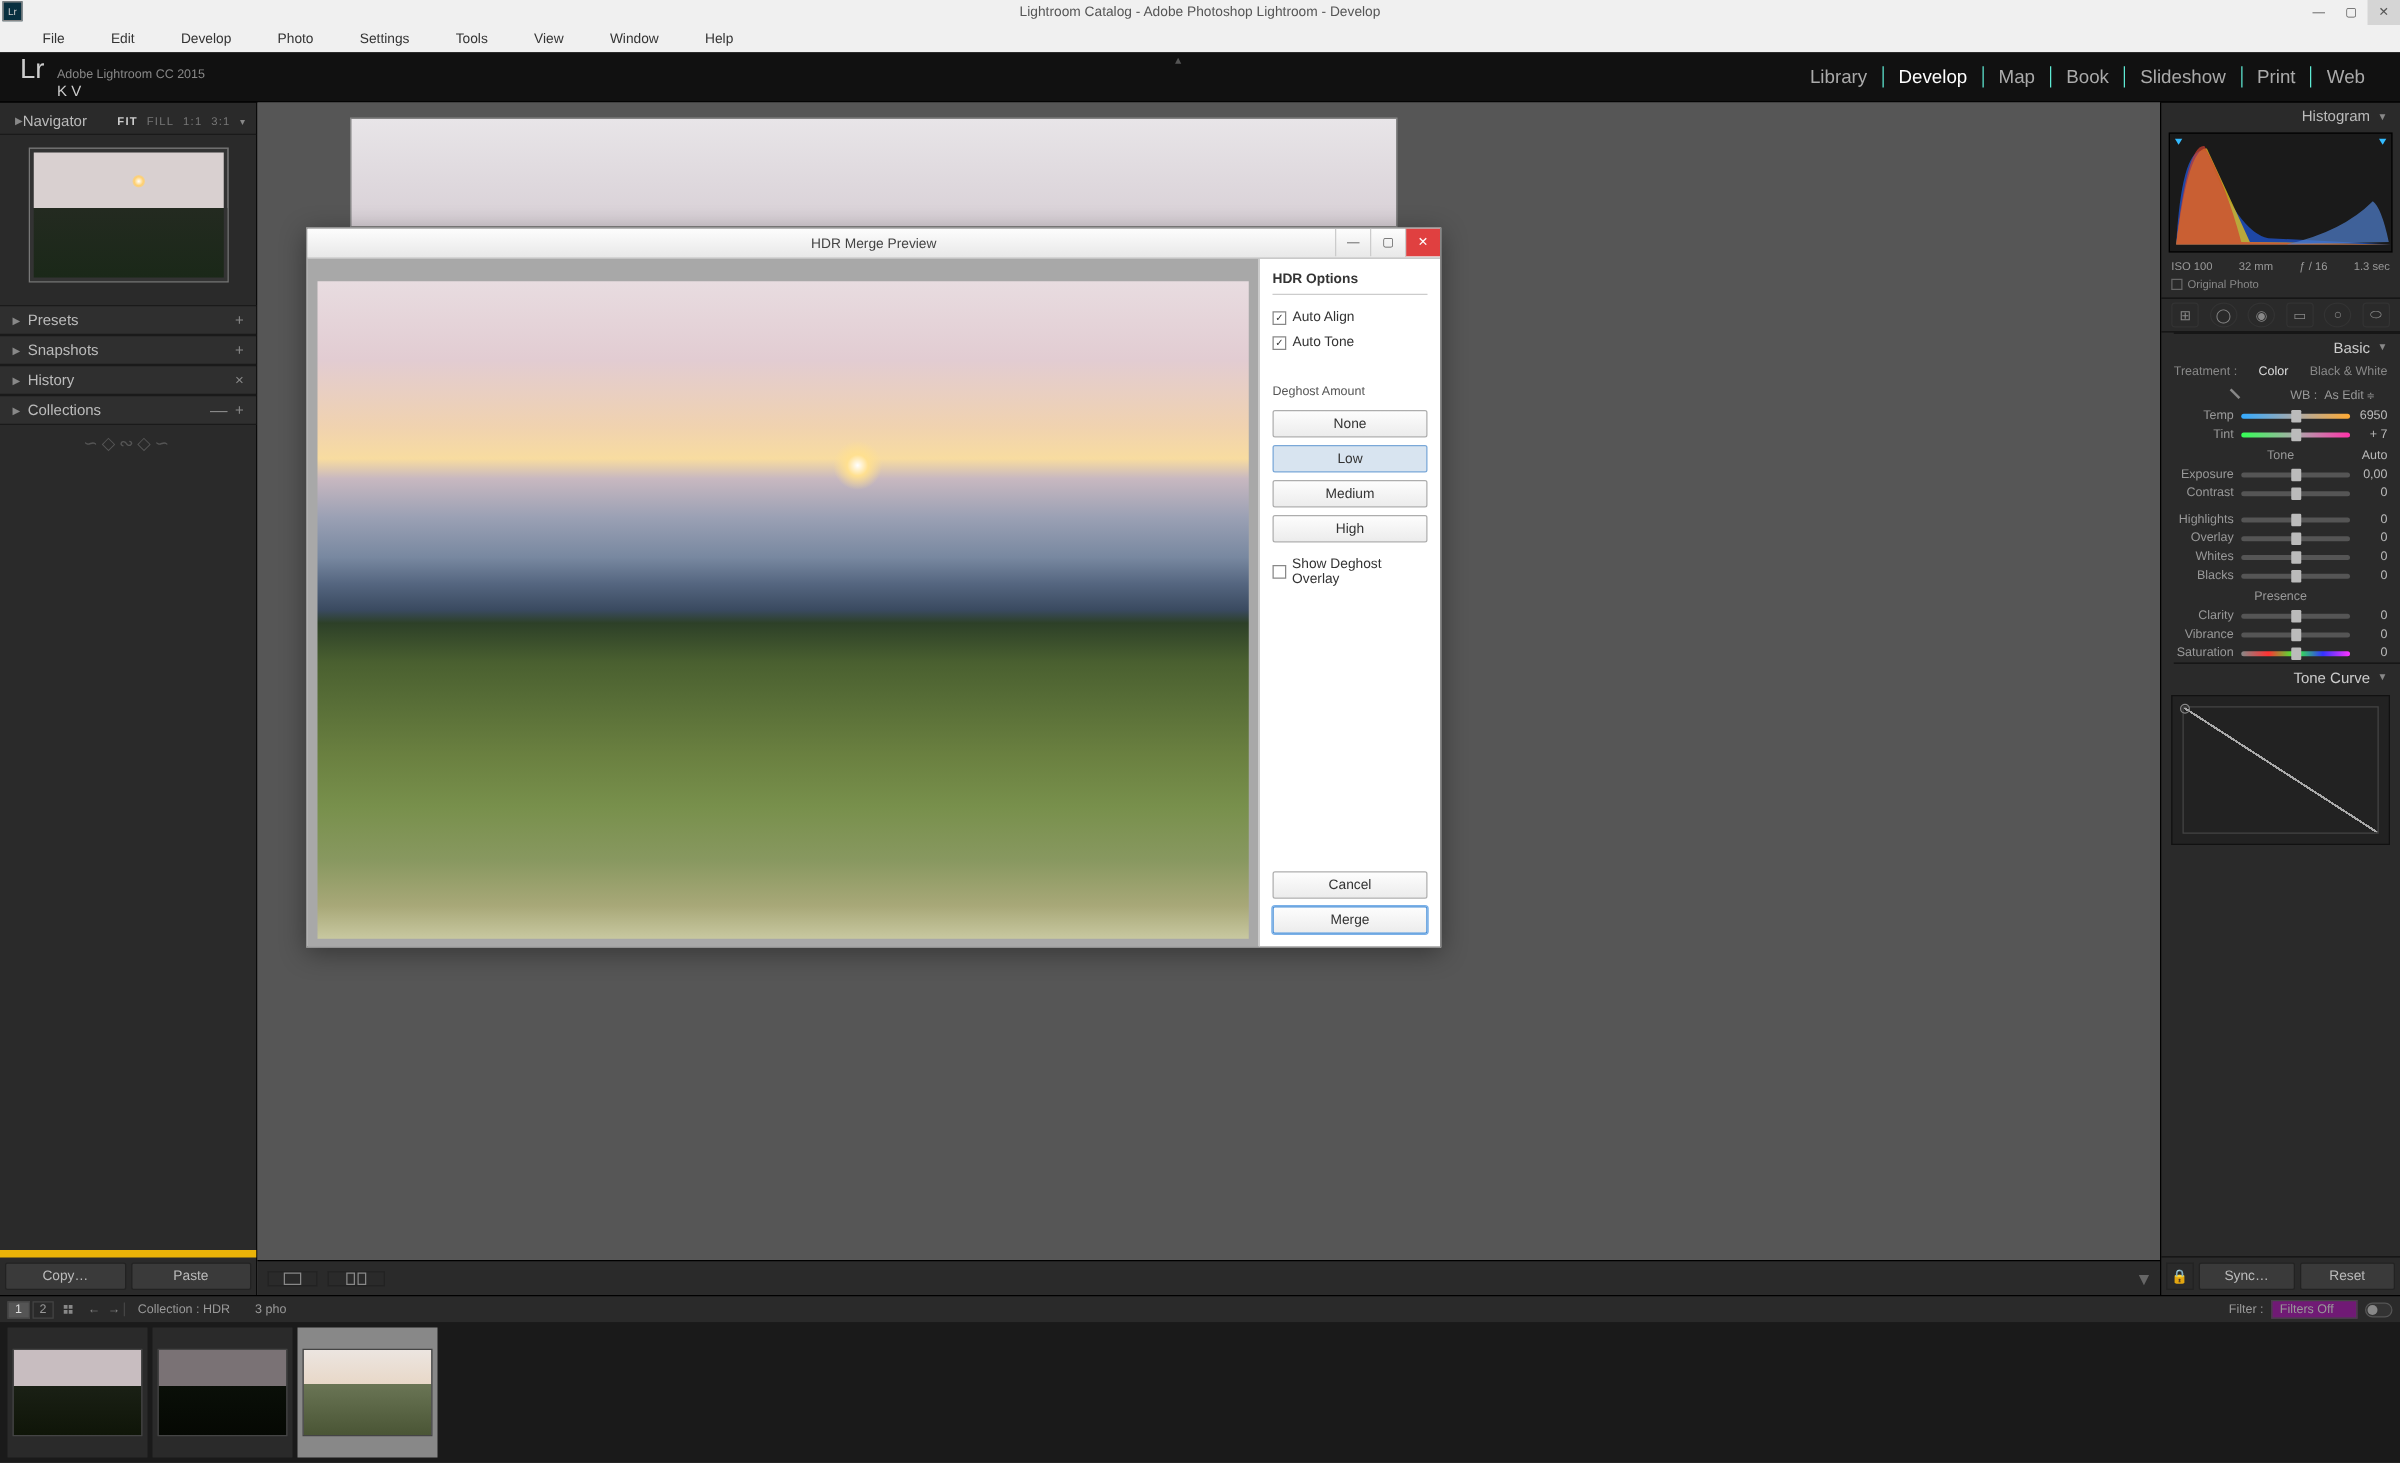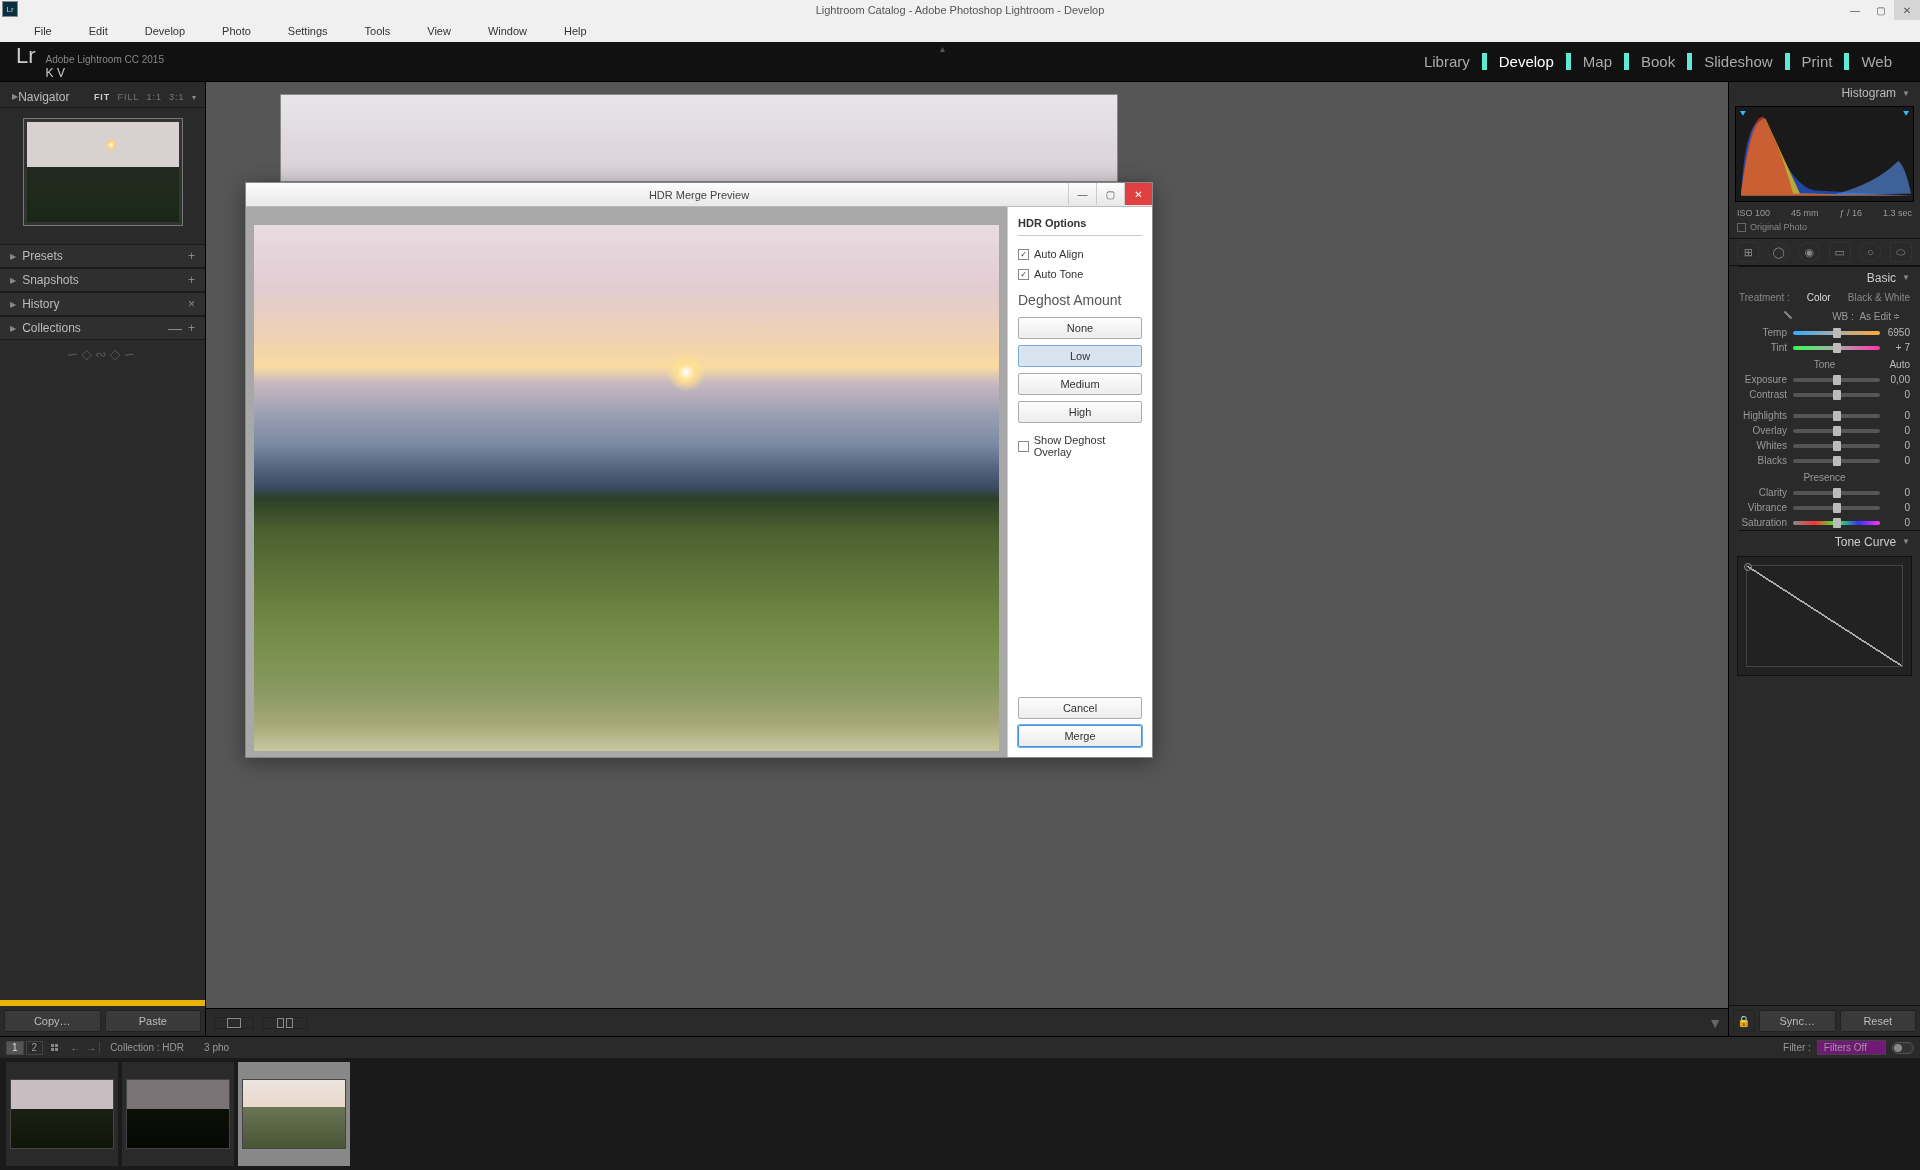--- a/index.html
+++ b/index.html
@@ -18,21 +18,21 @@
 
 
 .app { position:absolute; top:42px; left:0; right:0; bottom:0; background:#111; display:flex; flex-direction:column; }
 
 
 .header { height:40px; background:#111; display:flex; align-items:center; justify-content:space-between; padding:0 16px; color:#888; border-bottom:1px solid #000; position:relative; }
 .logo { display:flex; align-items:baseline; gap:10px; }
 .logo .lr { font-size:22px; color:#ccc; font-weight:300; }
 .id { font-size:10px; color:#888; line-height:1.2; }
 .modules { display:flex; gap:0; font-size:15px; color:#aaa; align-items:center; }
-.modules span { padding:0 12px; border-right:5px solid #5eead4; }
+.modules span { padding:0 12px; border-right:1px solid #5eead4; }
 .modules span:last-child{ border-right:none;}
 .modules .active { color:#fff; font-weight:500; }
 .header-tab { position:absolute; left:50%; top:-4px; transform:translateX(-50%); width:40px; height:6px; }
 .header-tab::before{content:"▴"; color:#555; font-size:10px;}
 
 
 .cols { flex:1; display:flex; min-height:0; }
 .leftpanel { width:206px; background:#2a2a2a; border-right:1px solid #000; display:flex; flex-direction:column; padding-top:4px; }
 .center { flex:1; background:#565656; position:relative; display:flex; flex-direction:column;}
 .rightpanel { width:192px; background:#2a2a2a; border-left:1px solid #000; display:flex; flex-direction:column; }
@@ -126,21 +126,21 @@
       #c8b8c0 30%, #9aa0b4 36%, #7888a0 42%,
       #556680 46%, #3a4a60 50%,
       #2d4028 52%, #4a6030 58%, #5a7038 65%, #6a8040 72%,
       #78904c 80%, #889860 88%, #a8a878 95%, #c8c8a0 100%);
   position:relative;
 }
 .opt-panel{ width:145px; background:#fff; border-left:1px solid #ccc; padding:10px; font-size:11px; color:#333; display:flex; flex-direction:column;}
 .opt-panel h4{font-size:11px; font-weight:600; border-bottom:1px solid #ccc; padding-bottom:6px; margin-bottom:8px;}
 .ck{display:flex;align-items:center;gap:5px;margin:4px 0;}
 .ck .box{width:11px;height:11px;border:1px solid #888;background:#fff;font-size:8px;display:flex;align-items:center;justify-content:center;color:#333;}
-.opt-label{margin:8px 0 6px;font-size:14px;color:#555;}
+.opt-label{margin:24px 0 6px;font-size:10px;color:#555;}
 .deghost-btn{height:22px;border:1px solid #adadad;background:linear-gradient(#fdfdfd,#ececec);margin:3px 0;display:flex;align-items:center;justify-content:center;font-size:11px;border-radius:2px;}
 .deghost-btn.sel{background:#d8e4f0;border-color:#7aa8d8;}
 .dlg-btns{margin-top:auto;display:flex;flex-direction:column;gap:6px;}
 .dlg-btn{height:22px;border:1px solid #adadad;background:linear-gradient(#fdfdfd,#ececec);display:flex;align-items:center;justify-content:center;font-size:11px;border-radius:2px;}
 .dlg-btn.primary{border-color:#4a90d8; box-shadow:0 0 0 1px #7ab0e8;}
 
 
 .rp-btnrow{display:flex;gap:4px;padding:4px;border-top:1px solid #111;}
 .lockbox{width:22px;height:22px;background:#2a2a2a;border:1px solid #222;display:flex;align-items:center;justify-content:center;color:#888;font-size:11px;}
 
@@ -265,21 +265,21 @@
           <path d="M5,90 Q10,5 30,15 Q55,80 80,85 L180,90 Z" fill="#2050c0" opacity="0.85"></path>
           <path d="M5,90 Q15,10 30,12 Q50,55 65,88 L180,90 Z" fill="#e0c020" opacity="0.8"></path>
           <path d="M5,90 Q14,8 28,10 Q45,40 58,88 L180,90 Z" fill="#d04030" opacity="0.7"></path>
           <path d="M95,90 Q140,80 165,55 Q172,60 178,88 Z" fill="#5080d0" opacity="0.7"></path>
           <polygon points="4,4 10,4 7,9" fill="#3bf"></polygon>
           <polygon points="170,4 176,4 173,9" fill="#3bf"></polygon>
         </svg>
       </div>
       <div class="histo-meta">
         <span>ISO 100</span>
-          <span>45 mm</span>
+          <span>32 mm</span>
           <span>ƒ / 16</span>
           <span>1.3 sec</span>
       </div>
       <div class="orig-photo">
           <div class="cb"></div>
           <span>Original Photo</span>
         </div>
       <div class="tool-strip">
         <div class="tool">⊞</div>
         <div class="tool circle">◯</div>

